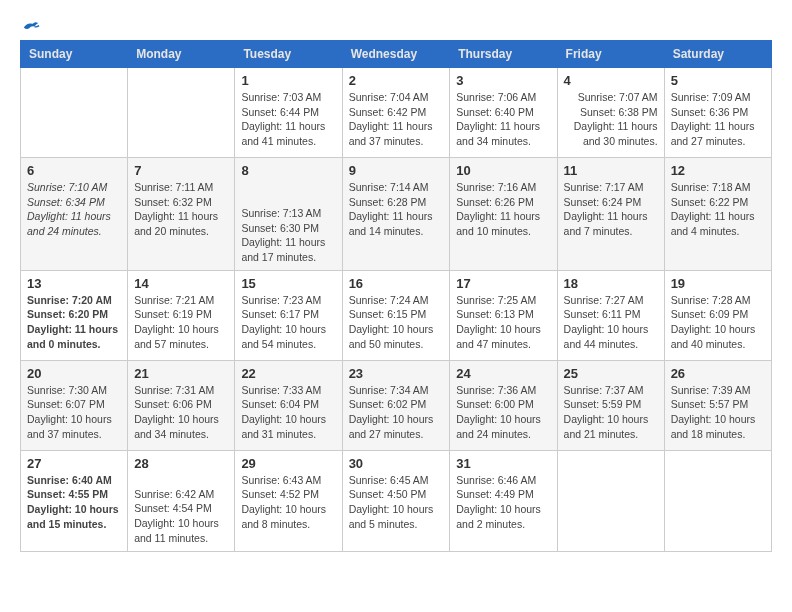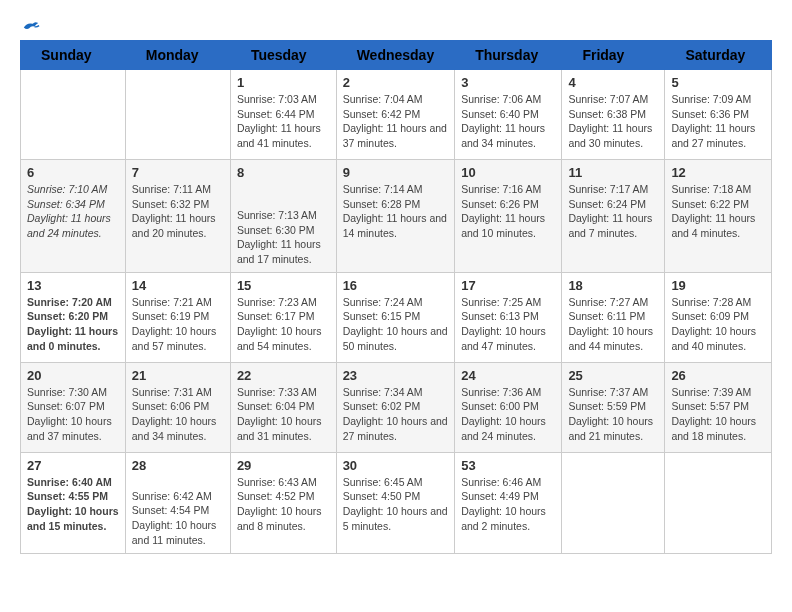--- a/index.html
+++ b/index.html
@@ -46,24 +46,24 @@
       font-size: 16px;
       color: #555;
     }
     .calendar-table {
       width: 100%;
       border-collapse: collapse;
       font-size: 11px;
     }
     .calendar-table th {
       background-color: #2b6cc4;
-      color: #000000;
+      color: #e5e5e5;
       text-align: left;
-      padding: 6px 20px;
-      font-size: 14px;
+      padding: 6px 8px;
+      font-size: 12px;
       font-weight: bold;
       border: 1px solid #2b6cc4;
     }
     .calendar-table td {
       border: 1px solid #ccc;
       vertical-align: top;
       padding: 5px 6px;
       height: 90px;
       width: 108px;
       background: #fff;
@@ -136,21 +136,21 @@
 Daylight: 11 hours and 37 minutes.</div>
         </td>
         <td>
           <span class="day-number">3</span>
           <div class="day-detail" style="white-space: pre-line;">Sunrise: 7:06 AM
 Sunset: 6:40 PM
 Daylight: 11 hours and 34 minutes.</div>
         </td>
         <td>
           <span class="day-number">4</span>
-          <div class="day-detail" style="white-space: pre-line;">Sunrise: 7:07 AM
+          <div class="day-detail" style="white-space: pre-line; text-align: right;">Sunrise: 7:07 AM
 Sunset: 6:38 PM
 Daylight: 11 hours and 30 minutes.</div>
         </td>
         <td>
           <span class="day-number">5</span>
           <div class="day-detail" style="white-space: pre-line;">Sunrise: 7:09 AM
 Sunset: 6:36 PM
 Daylight: 11 hours and 27 minutes.</div>
         </td>
       </tr>
@@ -305,21 +305,21 @@
 Sunset: 4:52 PM
 Daylight: 10 hours and 8 minutes.</div>
         </td>
         <td>
           <span class="day-number">30</span>
           <div class="day-detail" style="white-space: pre-line;">Sunrise: 6:45 AM
 Sunset: 4:50 PM
 Daylight: 10 hours and 5 minutes.</div>
         </td>
         <td>
-          <span class="day-number">53</span>
+          <span class="day-number">31</span>
           <div class="day-detail" style="white-space: pre-line;">Sunrise: 6:46 AM
 Sunset: 4:49 PM
 Daylight: 10 hours and 2 minutes.</div>
         </td>
         <td class="empty-cell"></td>
         <td class="empty-cell"></td>
       </tr>
     </tbody>
 </table>
 

